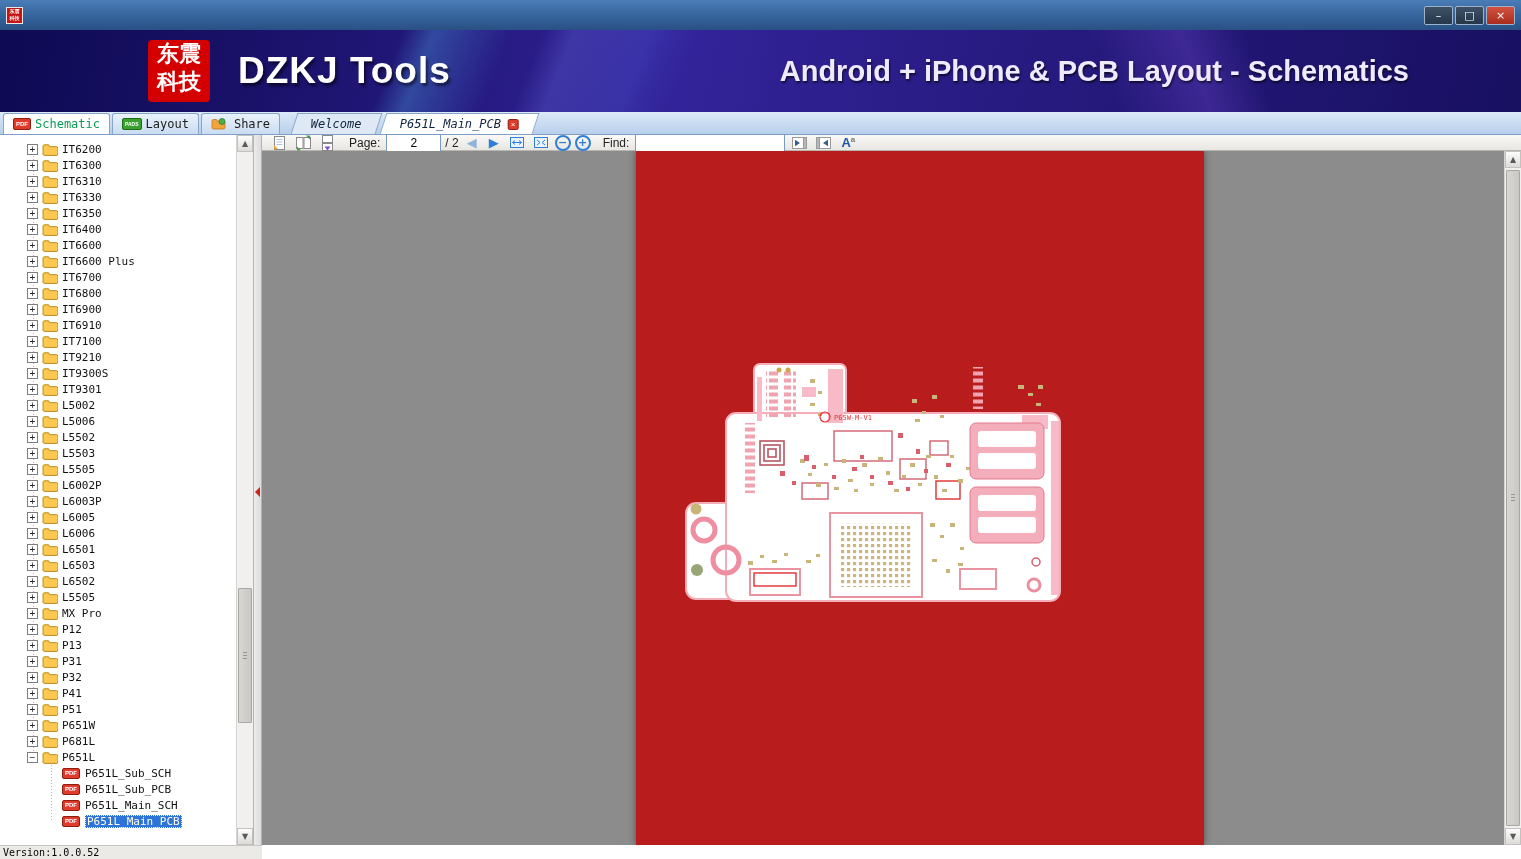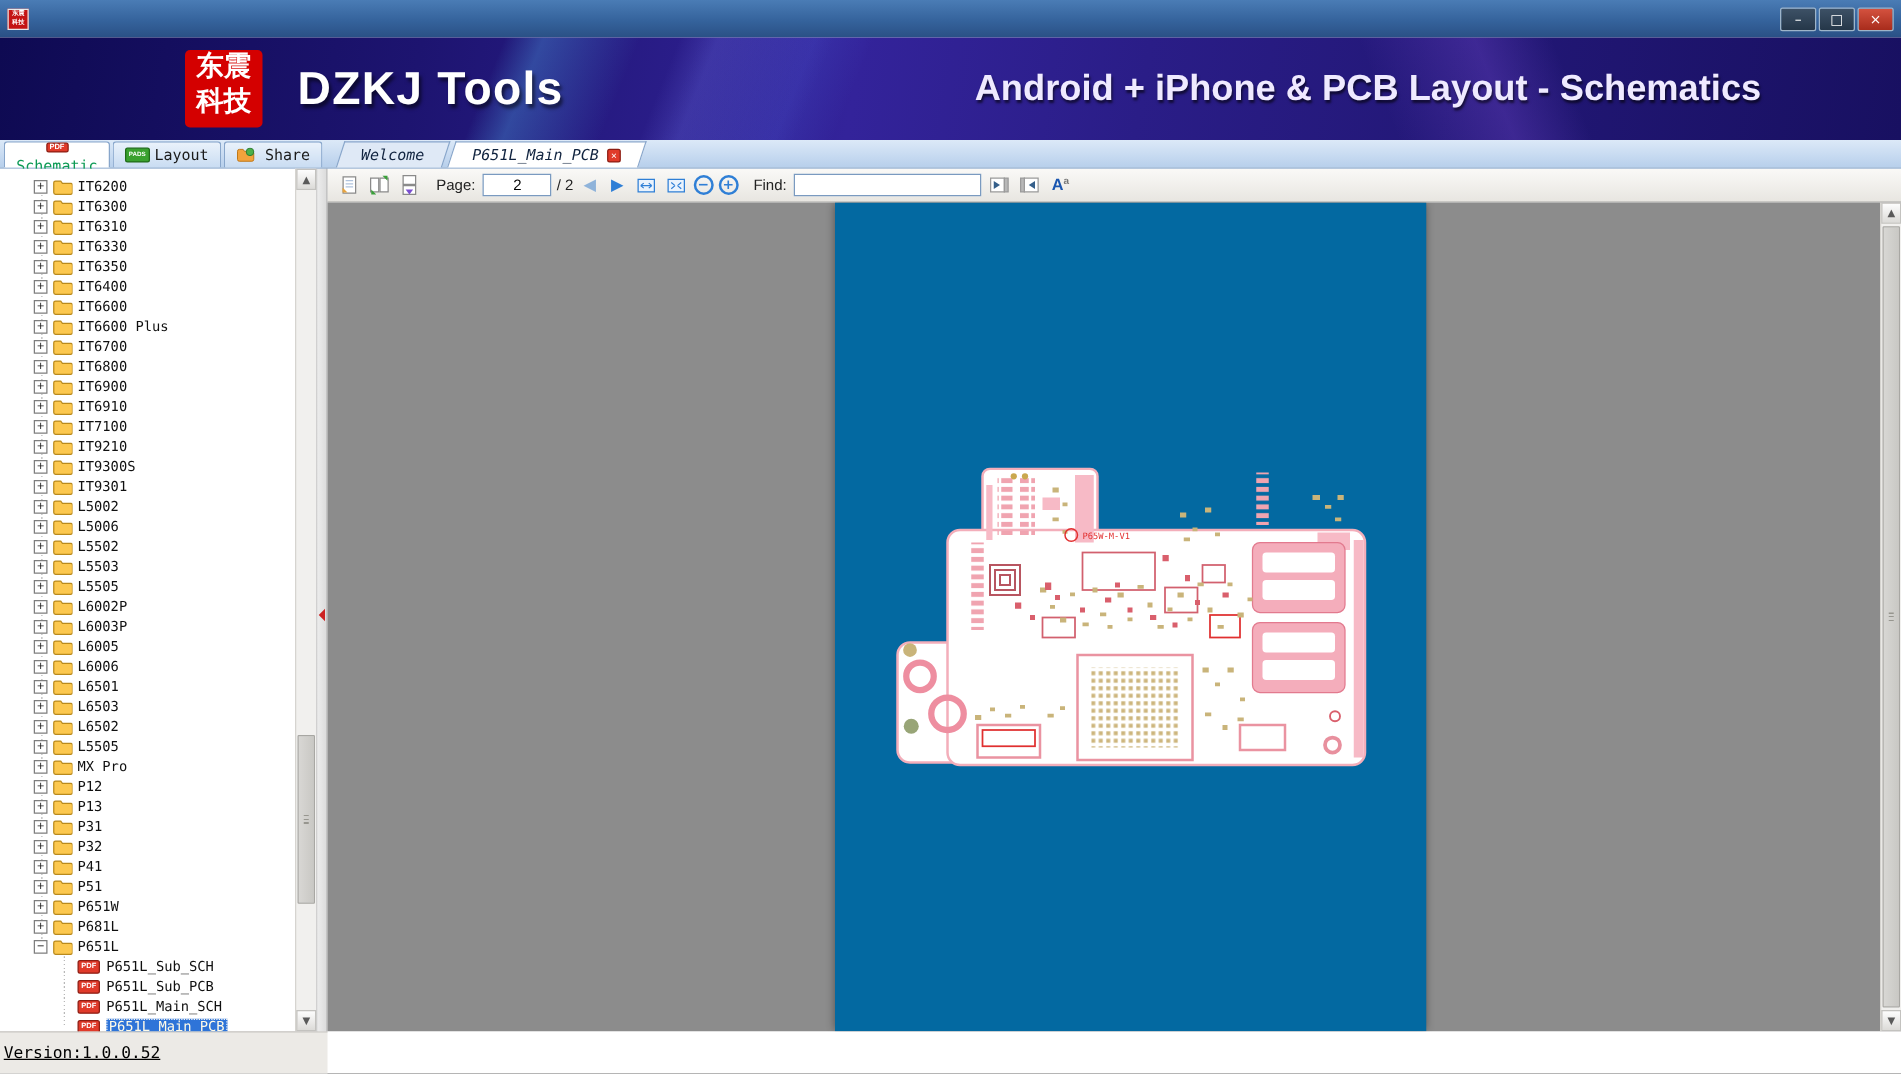--- a/index.html
+++ b/index.html
@@ -23,21 +23,21 @@
      linear-gradient(112deg, transparent 35%, rgba(130,140,255,.20) 37%, transparent 43%),
      linear-gradient(248deg, transparent 18%, rgba(160,100,255,.22) 22%, transparent 28%),
      linear-gradient(292deg, transparent 55%, rgba(90,120,255,.16) 58%, transparent 64%); }
   .logo-box { width:62px; height:62px; margin-left:148px; background:#d40000; border-radius:4px; color:#fff; font-weight:bold; font-size:22px; line-height:28px; text-align:center; z-index:1; font-family:"DejaVu Sans",sans-serif; }
   .banner-title { margin-left:28px; font-size:37px; font-weight:bold; color:#fff; text-shadow:2px 3px 3px rgba(0,0,0,.55); z-index:1; letter-spacing:1px; }
   .banner-subtitle { position:absolute; right:112px; font-size:29px; font-weight:600; color:#efeaff; text-shadow:1px 2px 2px rgba(0,0,0,.6); z-index:1; }
 
   
   .tabbar { height:23px; background:linear-gradient(#dce9f8,#b7cfeb); border-bottom:1px solid #7f9fc6; display:flex; align-items:flex-end; padding-left:3px; flex:0 0 auto; }
   .main-tab { height:21px; display:flex; align-items:center; gap:4px; padding:0 9px; margin-right:2px; font-family:"DejaVu Sans Mono",monospace; font-size:12px; background:linear-gradient(#eaf2fb,#c9dcf2); border:1px solid #88a6cb; border-bottom:none; border-radius:3px 3px 0 0; color:#1b1b1b; }
-  .main-tab.active { background:#fff;flex-direction:column; }
+  .main-tab.active { background:#fff; }
   .main-tab.schematic .tab-text { color:#0c9a55; }
   .badge { display:inline-grid; place-items:center; height:12px; padding:0 2px; min-width:17px; border-radius:2px; color:#fff; font-weight:bold; font-family:"Liberation Sans",sans-serif; }
   .badge.pdf { background:#e03a2a; border:1px solid #8d1d12; font-size:6px; }
   .badge.pads { background:#3aa12f; border:1px solid #1f6b18; font-size:5px; }
   .doc-tabs { display:flex; align-items:flex-end; margin-left:12px; height:100%; }
   .doc-tab { height:21px; padding:0 16px; display:flex; align-items:center; gap:7px; background:#dfe9f6; border:1px solid #88a6cb; border-bottom:none; transform:skewX(-18deg); margin-right:4px; }
   .doc-tab.active { background:#fff; }
   .doc-tab > * { transform:skewX(18deg); }
   .doc-tab .tab-text { font-family:"DejaVu Sans Mono",monospace; font-style:italic; font-size:12px; color:#10233f; }
   .tab-close { width:11px; height:11px; background:#e03a2a; border:1px solid #8d1d12; border-radius:2px; color:#fff; font-size:8px; line-height:9px; text-align:center; }
@@ -61,40 +61,40 @@
   .scroll-btn { height:17px; flex:0 0 auto; display:grid; place-items:center; font-size:8px; color:#5a5a5a; background:linear-gradient(#fdfdfd,#dcdbd8); border:1px solid #c3c2bf; font-family:"DejaVu Sans",sans-serif; }
   .scroll-track { flex:1; position:relative; }
   .scroll-thumb { position:absolute; left:1px; right:1px; background:linear-gradient(90deg,#d8d7d4,#c9c8c4); border:1px solid #a8a7a3; border-radius:1px; }
   .scroll-thumb::after { content:""; position:absolute; left:4px; right:4px; top:50%; height:8px; margin-top:-4px; background:repeating-linear-gradient(to bottom,#97968f 0 1px,transparent 1px 3px); }
 
   .splitter { width:8px; flex:0 0 auto; background:linear-gradient(90deg,#ececec,#dcdcdc); border-right:1px solid #b4b4b4; position:relative; }
   .splitter-arrow { position:absolute; top:352px; left:1px; width:0; height:0; border-top:5px solid transparent; border-bottom:5px solid transparent; border-right:5px solid #cc2222; }
 
   
   .content { flex:1; display:flex; flex-direction:column; min-width:0; }
-  .toolbar { height:27px; flex:0 0 auto; background:linear-gradient(#faf9f7,#e8e6e1); border-bottom:1px solid #b8b6b2; display:flex; align-items:center; padding-left:7px; gap:4px; font-size:12px; color:#222; }
+  .toolbar { height:16px; flex:0 0 auto; background:linear-gradient(#faf9f7,#e8e6e1); border-bottom:1px solid #b8b6b2; display:flex; align-items:center; padding-left:7px; gap:4px; font-size:12px; color:#222; }
   .tbicon { width:20px; height:20px; display:grid; place-items:center; }
   .tb-label { margin:0 2px 0 8px; }
   .page-input { width:55px; height:18px; border:1px solid #7a9ac0; font-size:12px; text-align:center; background:#fff; font-family:"Liberation Sans",sans-serif; }
   .nav-arrow { font-size:13px; width:18px; text-align:center; font-family:"DejaVu Sans",sans-serif; }
   .nav-arrow.back { color:#8fb3da; }
   .nav-arrow.fwd { color:#2f7fd6; }
   .zoom-btn { width:16px; height:16px; border:2px solid #2f7fd6; border-radius:50%; color:#2f7fd6; font-weight:bold; font-size:11px; line-height:12px; text-align:center; font-family:"DejaVu Sans",sans-serif; }
   .find-input { width:150px; height:18px; border:1px solid #7a9ac0; font-size:12px; padding:0 3px; background:#fff; font-family:"Liberation Sans",sans-serif; }
   .font-icon { font-weight:bold; color:#1a56b0; font-size:13px; margin-left:4px; }
   .font-icon sup { color:#777; font-size:8px; }
 
   
   .viewer { flex:1; position:relative; background:#8c8c8c; min-height:0; overflow:hidden; }
-  .doc-page { position:absolute; left:406px; top:0; width:473px; height:100%; background:#0369a1; box-shadow:0 0 7px rgba(0,0,0,.45); }
+  .doc-page { position:absolute; left:374px; top:0; width:568px; height:100%; background:#b91c1c; box-shadow:0 0 7px rgba(0,0,0,.45); }
   .pcb { position:absolute; left:48px; top:212px; }
   .viewer .vscroll { position:absolute; right:0; top:0; bottom:0; }
 
   
-  .statusbar { height:34px; flex:0 0 auto; display:flex; font-family:"DejaVu Sans Mono",monospace; font-size:13px;text-decoration:underline; }
+  .statusbar { height:14px; flex:0 0 auto; display:flex; font-family:"DejaVu Sans Mono",monospace; font-size:10px; }
   .status-left { width:262px; flex:0 0 auto; background:#eceae6; color:#000; display:flex; align-items:center; padding-left:3px; border-top:1px solid #c8c6c2; }
   .status-right { flex:1; background:#16305e; color:#fff; display:flex; align-items:center; justify-content:flex-end; padding-right:5px; }
 </style>
 </head>
 <body>
 
 <div class="app">
 
   <div class="titlebar">
     <div class="app-icon">

